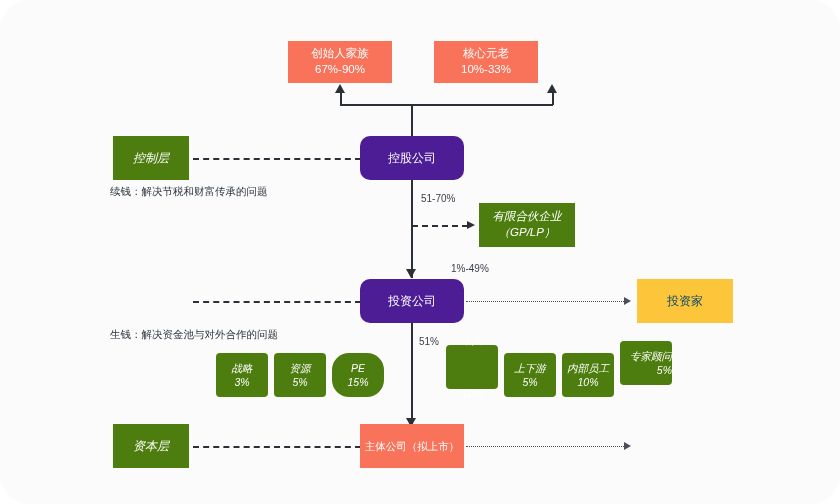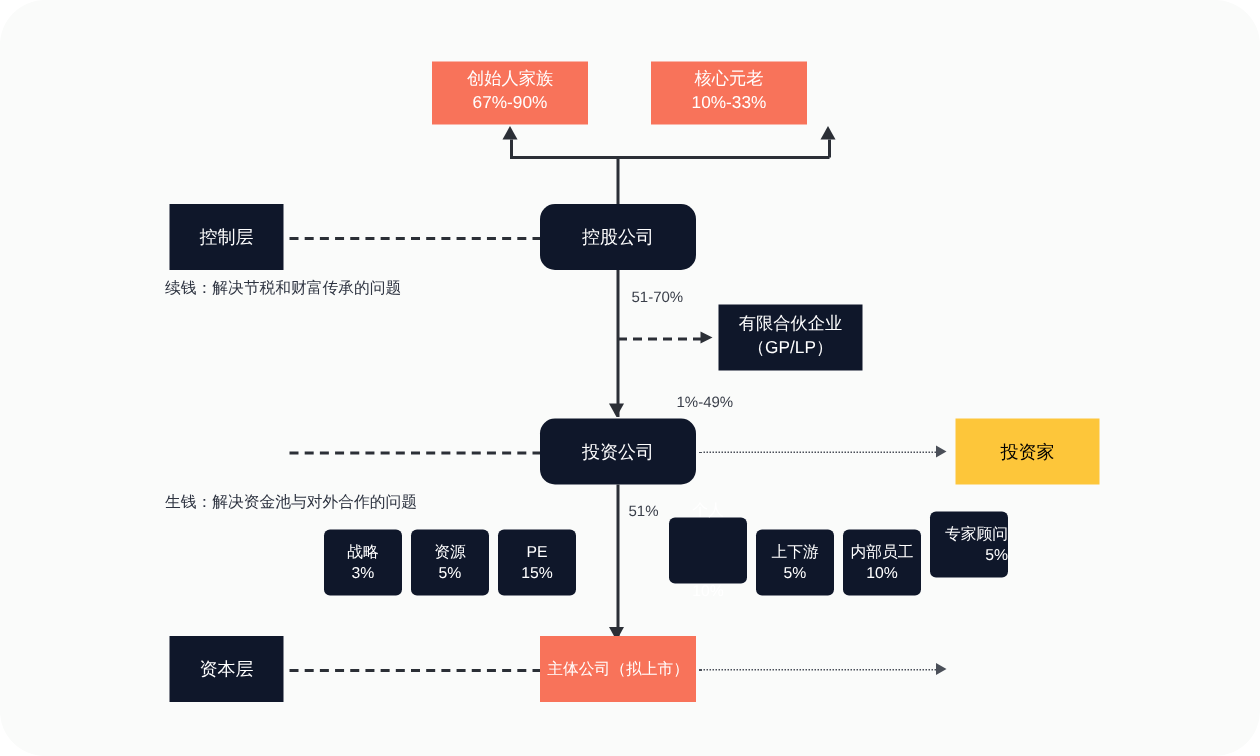--- a/index.html
+++ b/index.html
@@ -31,23 +31,23 @@
     text-align: center;
     line-height: 1.38;
   }
   .node .l1, .node .l2 {
     display: block;
     white-space: nowrap;
   }
 
   
   .coral   { background: #f8735a; color: #ffffff; }
-  .navy    { background: #0f172a; color: #ffffff; }
-  .blue    { background: #0f172a; color: #ffffff; border-radius: 10px; }
-  .yellow  { background: #fdc63a; color: #000000; text-align: right; }
+  .navy    { background: #4d7c0f; color: #ffffff; font-style: italic; }
+  .blue    { background: #4c1d95; color: #ffffff; border-radius: 10px; }
+  .yellow  { background: #fdc63a; color: #0c4a6e; text-align: right; }
 
   
   .owner   { width: 104px; height: 42px; font-size: 11.5px; }
   .layer   { width: 76px;  height: 44px; font-size: 12px; }
   .main    { width: 104px; height: 44px; font-size: 12px; }
   .gplp    { width: 96px;  height: 44px; font-size: 11.5px; }
   .partner { width: 96px;  height: 44px; font-size: 12px; }
   .chip    { width: 52px;  height: 44px; font-size: 10.5px; border-radius: 4px; }
   .subject { width: 104px; height: 44px; font-size: 10.5px; }
 
@@ -178,21 +178,21 @@
   <div class="edge-label" style="left:419px; top:336px;">51%</div>
 
   <div class="node navy chip" style="left:216px; top:353px;">
     <span class="l1">战略</span>
     <span class="l2">3%</span>
   </div>
   <div class="node navy chip" style="left:274px; top:353px;align-items:center;">
     <span class="l1">资源</span>
     <span class="l2">5%</span>
   </div>
-  <div class="node navy chip" style="left:332px; top:353px;">
+  <div class="node navy chip" style="left:332px; top:353px;border-radius:17px;">
     <span class="l1">PE</span>
     <span class="l2">15%</span>
   </div>
 
   <div class="node navy chip" style="left:446px; top:345px;gap:40px;">
     <span class="l1">个人</span>
     <span class="l2">10%</span>
   </div>
   <div class="node navy chip" style="left:504px; top:353px;">
     <span class="l1">上下游</span>

